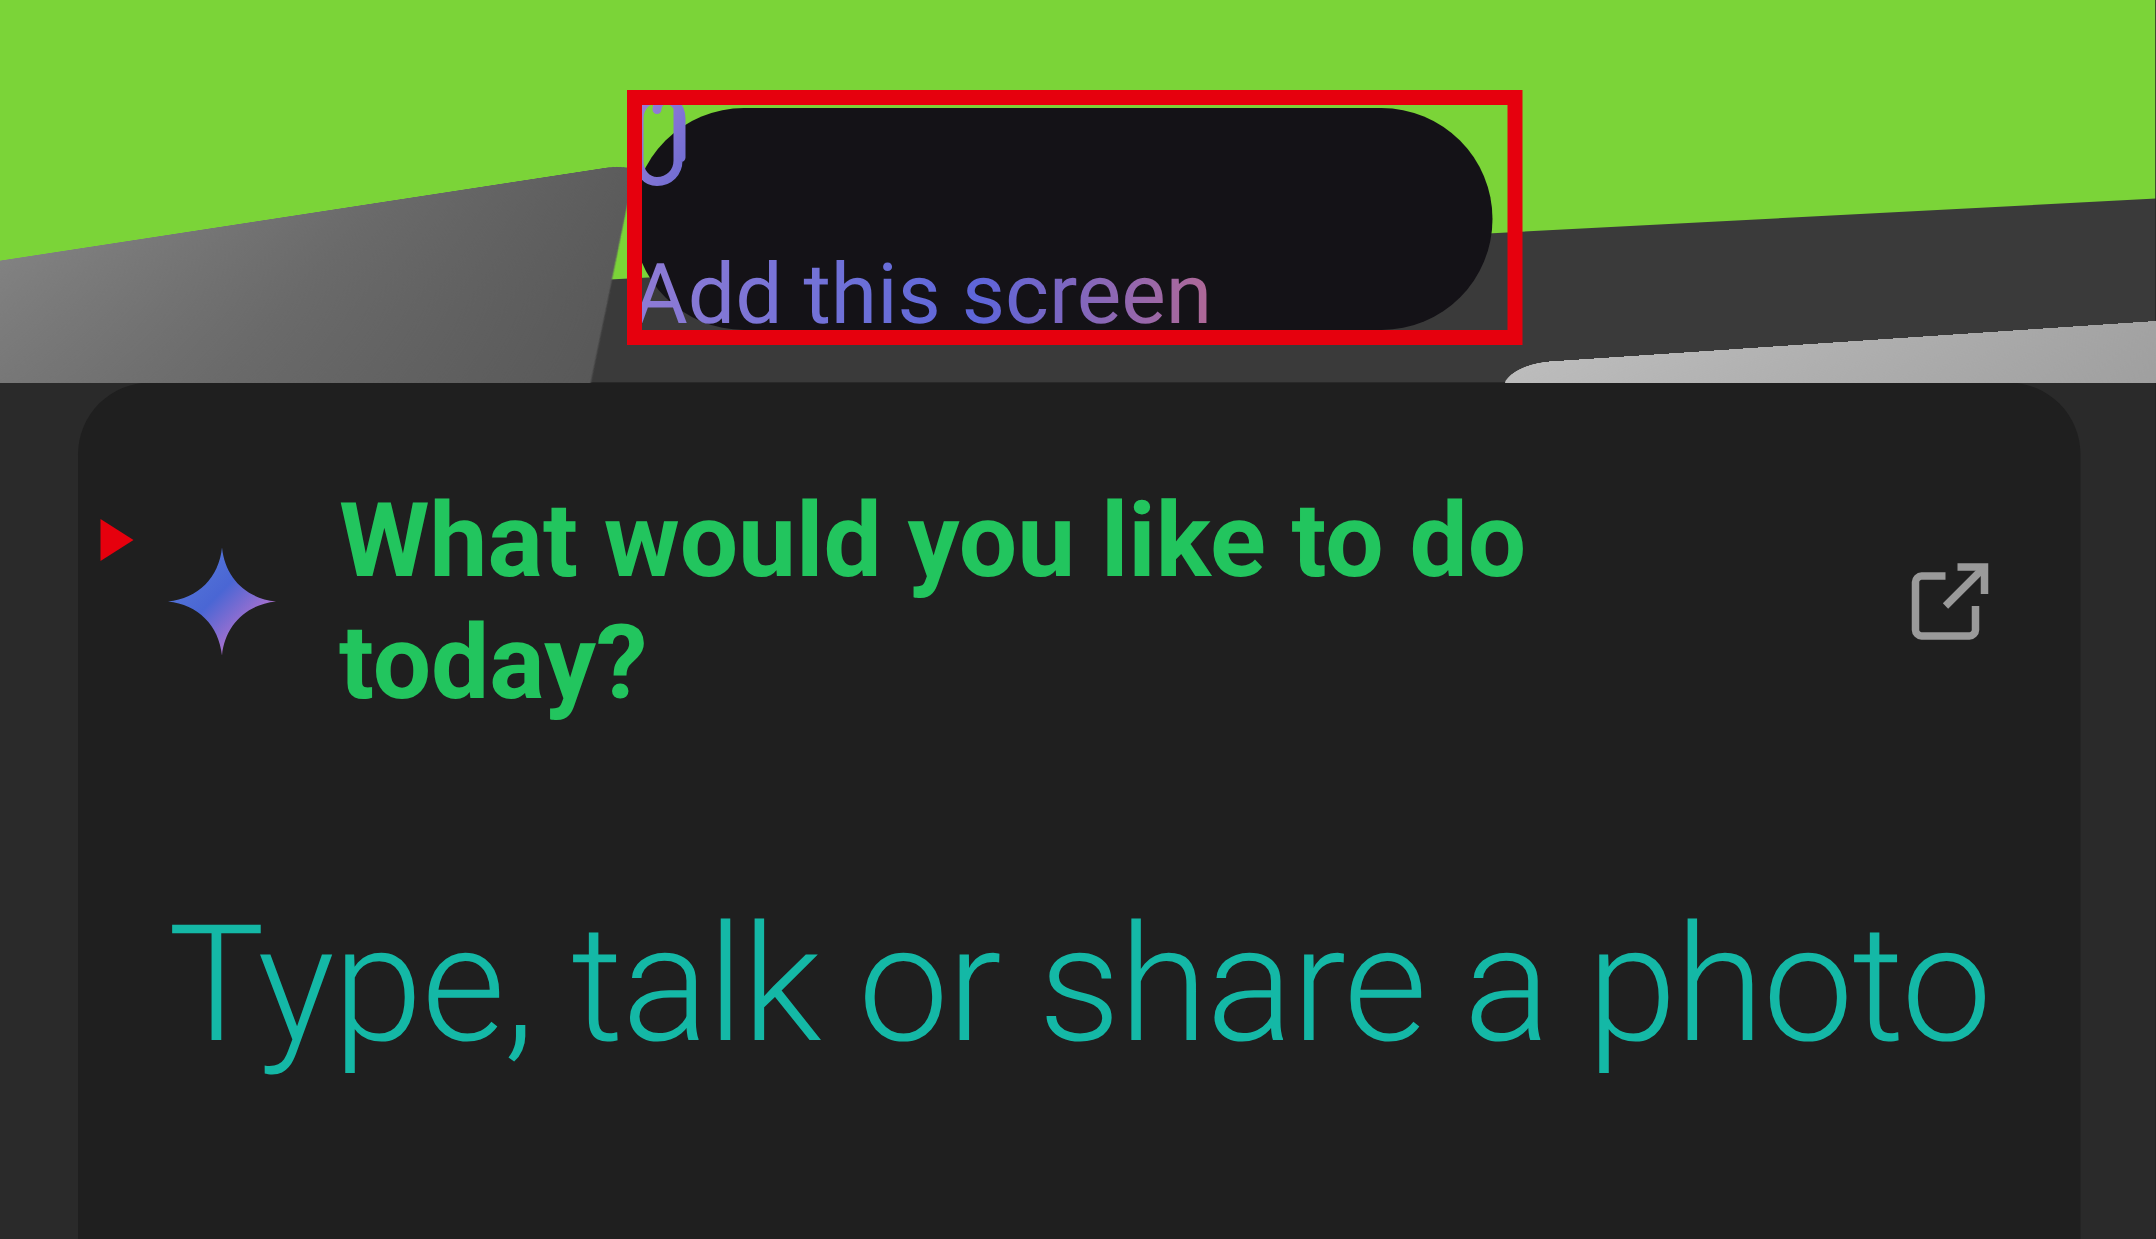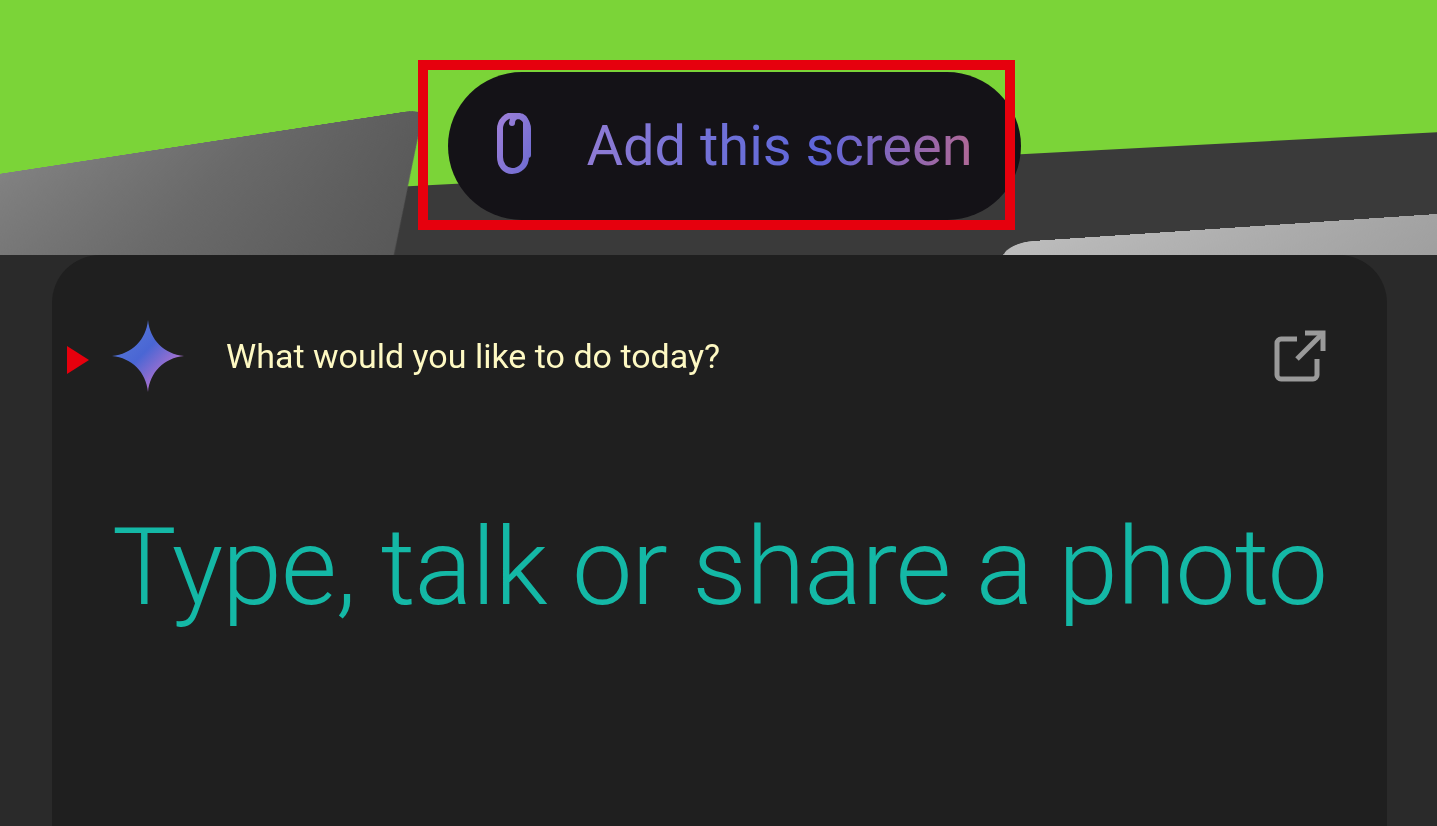--- a/index.html
+++ b/index.html
@@ -46,31 +46,32 @@
       top: 60px;
       left: 418px;
       width: 597px;
       height: 170px;
       border: 10px solid #e6000d;
       z-index: 3;
     }
     .pill-button {
       position: absolute;
       top: 72px;
-      left: 448px;
+      left: 422px;
       width: 573px;
       height: 148px;
       background: #141217;
       border-radius: 74px;
       display: flex;
-      align-items: center;
+      align-items: flex-start;
       justify-content: center;
       gap: 34px;
       cursor: pointer;
       z-index: 2;
+      flex-direction: column;
     }
     .pill-button .icon svg { width: 56px; height: 66px; display: block; }
     .pill-button .label {
       font-size: 56px;
       font-weight: 400;
       background: linear-gradient(90deg, #8f7bd4 0%, #6b6fd8 40%, #5e65d9 60%, #b06896 100%);
       -webkit-background-clip: text;
       background-clip: text;
       color: transparent;
     }
@@ -87,23 +88,23 @@
     }
     .panel-header {
       display: flex;
       align-items: center;
       gap: 42px;
       margin-bottom: 100px;
     }
     .spark-icon { width: 72px; height: 72px; flex-shrink: 0; }
     .header-text {
       flex: 1;
-      font-size: 34px;
-      font-weight: 400;
-      color: #fef9c3;
+      font-size: 69px;
+      font-weight: 700;
+      color: #22c55e;
     }
     .open-icon {
       width: 54px;
       height: 54px;
       cursor: pointer;
       flex-shrink: 0;
     }
     .open-icon svg { width: 100%; height: 100%; display: block; }
     .input-placeholder {
       font-size: 108px;

